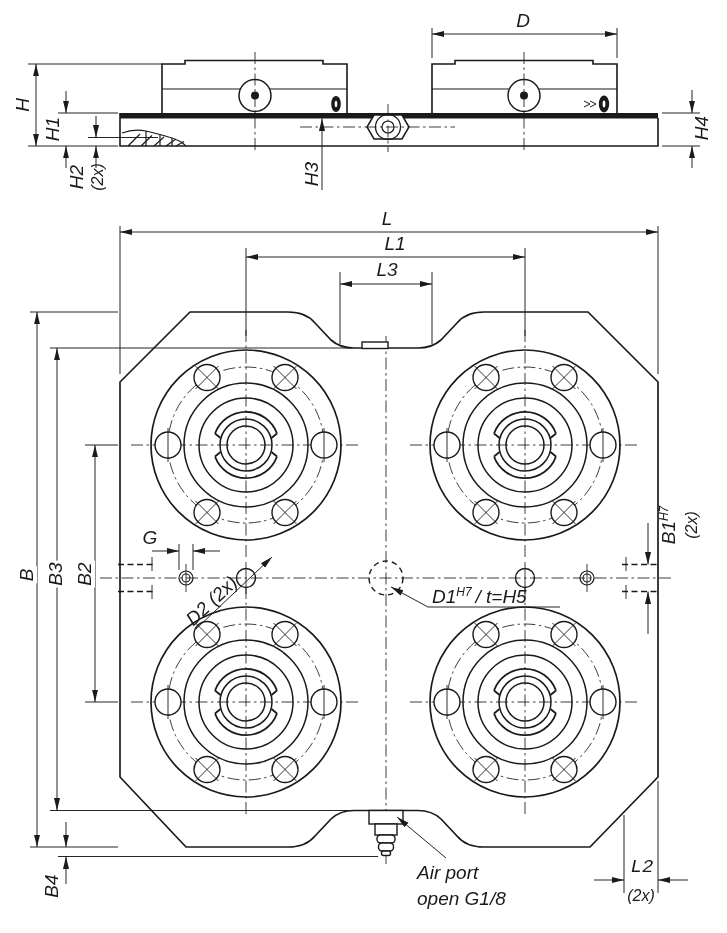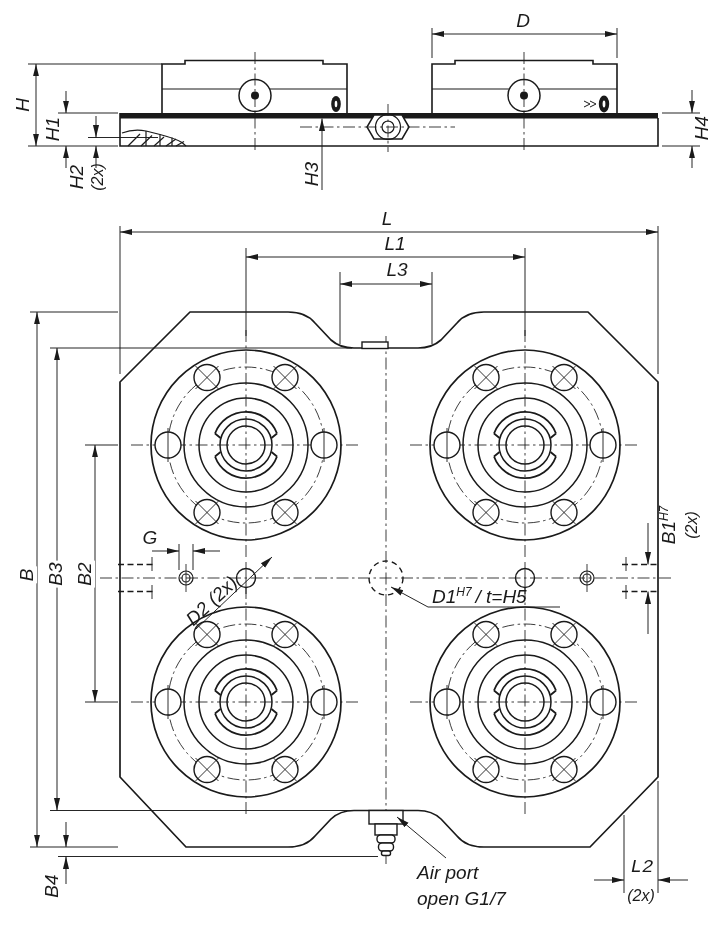--- a/index.html
+++ b/index.html
@@ -229,35 +229,35 @@
 <div class="lbl rot" style="left:23px;top:105px;">H</div>
 <div class="lbl rot" style="left:53px;top:129px;">H1</div>
 <div class="lbl rot" style="left:77px;top:177px;">H2</div>
 <div class="lbl rot small" style="left:98px;top:177px;">(2x)</div>
 <div class="lbl rot" style="left:312px;top:174px;">H3</div>
 <div class="lbl rot" style="left:702px;top:128px;">H4</div>
 <div class="lbl" style="left:523px;top:21px;">D</div>
 
 <div class="lbl" style="left:387px;top:219px;">L</div>
 <div class="lbl" style="left:387px;top:244px;margin-left:8px;">L1</div>
-<div class="lbl" style="left:397px;top:270px;">L3</div>
+<div class="lbl" style="left:387px;top:270px;">L3</div>
 
 <div class="lbl rot bgw" style="left:27px;top:575px;">B</div>
 <div class="lbl rot bgw" style="left:56px;top:574px;">B3</div>
 <div class="lbl rot bgw" style="left:85px;top:574px;">B2</div>
 <div class="lbl rot" style="left:52px;top:886px;">B4</div>
 
 <div class="lbl" style="left:642px;top:868px;font-family:Liberation Mono, monospace;">L2</div>
 <div class="lbl small" style="left:641px;top:896px;">(2x)</div>
 
 <div class="lbl" style="left:150px;top:538px;">G</div>
 
 <div class="lbl rot" style="left:669px;top:525px;"><span>B1</span><sup>H7</sup></div>
 <div class="lbl rot small" style="left:692px;top:525px;">(2x)</div>
 
 <div class="lbl rot43" style="left:212px;top:601px;">D2 (2x)</div>
 
 <div class="lbl la" style="left:432px;top:597px;"><span>D1</span><sup>H7</sup> <span>/ t=H5</span></div>
 
 <div class="lbl la" style="left:417px;top:873px;font-style:italic;">Air port</div>
-<div class="lbl la" style="left:417px;top:899px;">open G1/7</div>
+<div class="lbl la" style="left:417px;top:899px;">open G1/8</div>
 
 </div>
 
 </body></html>

